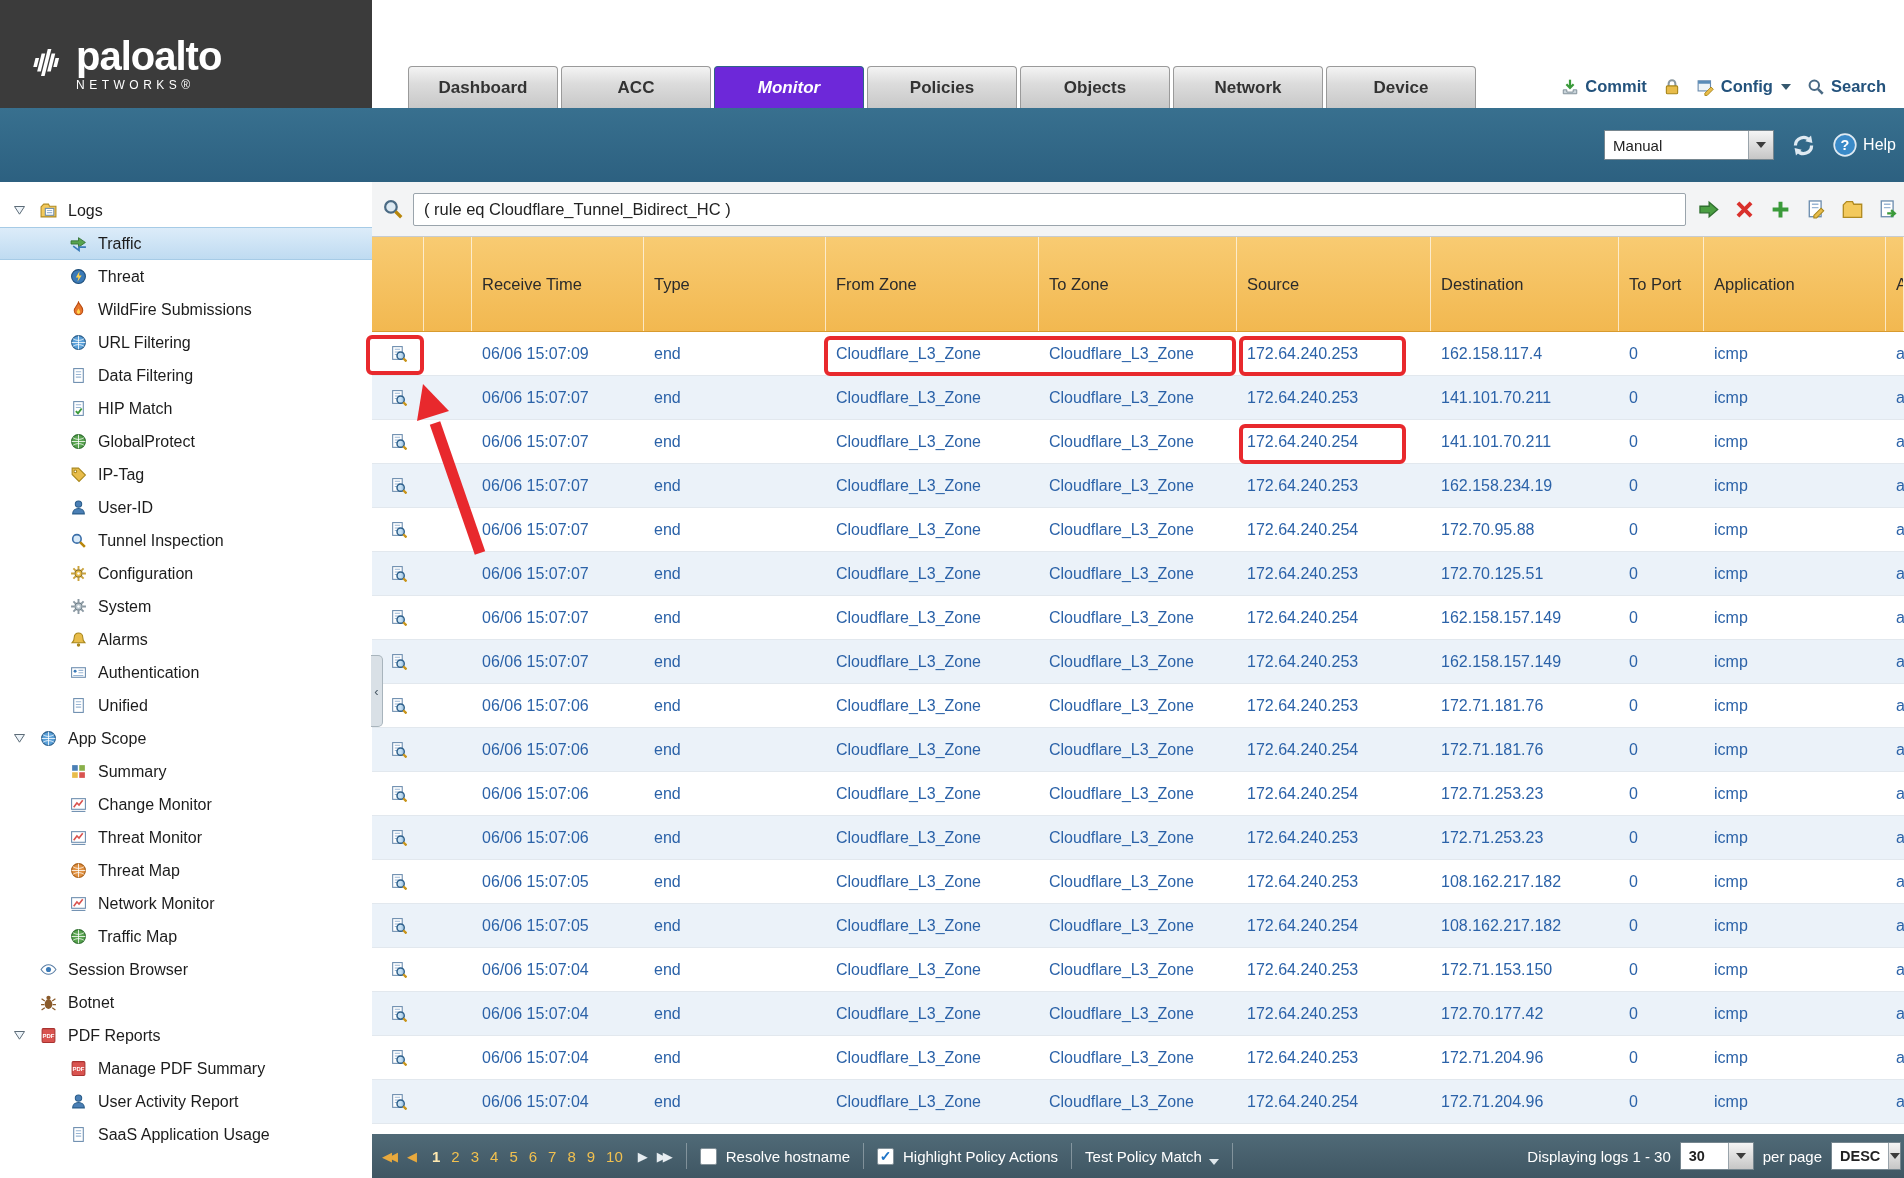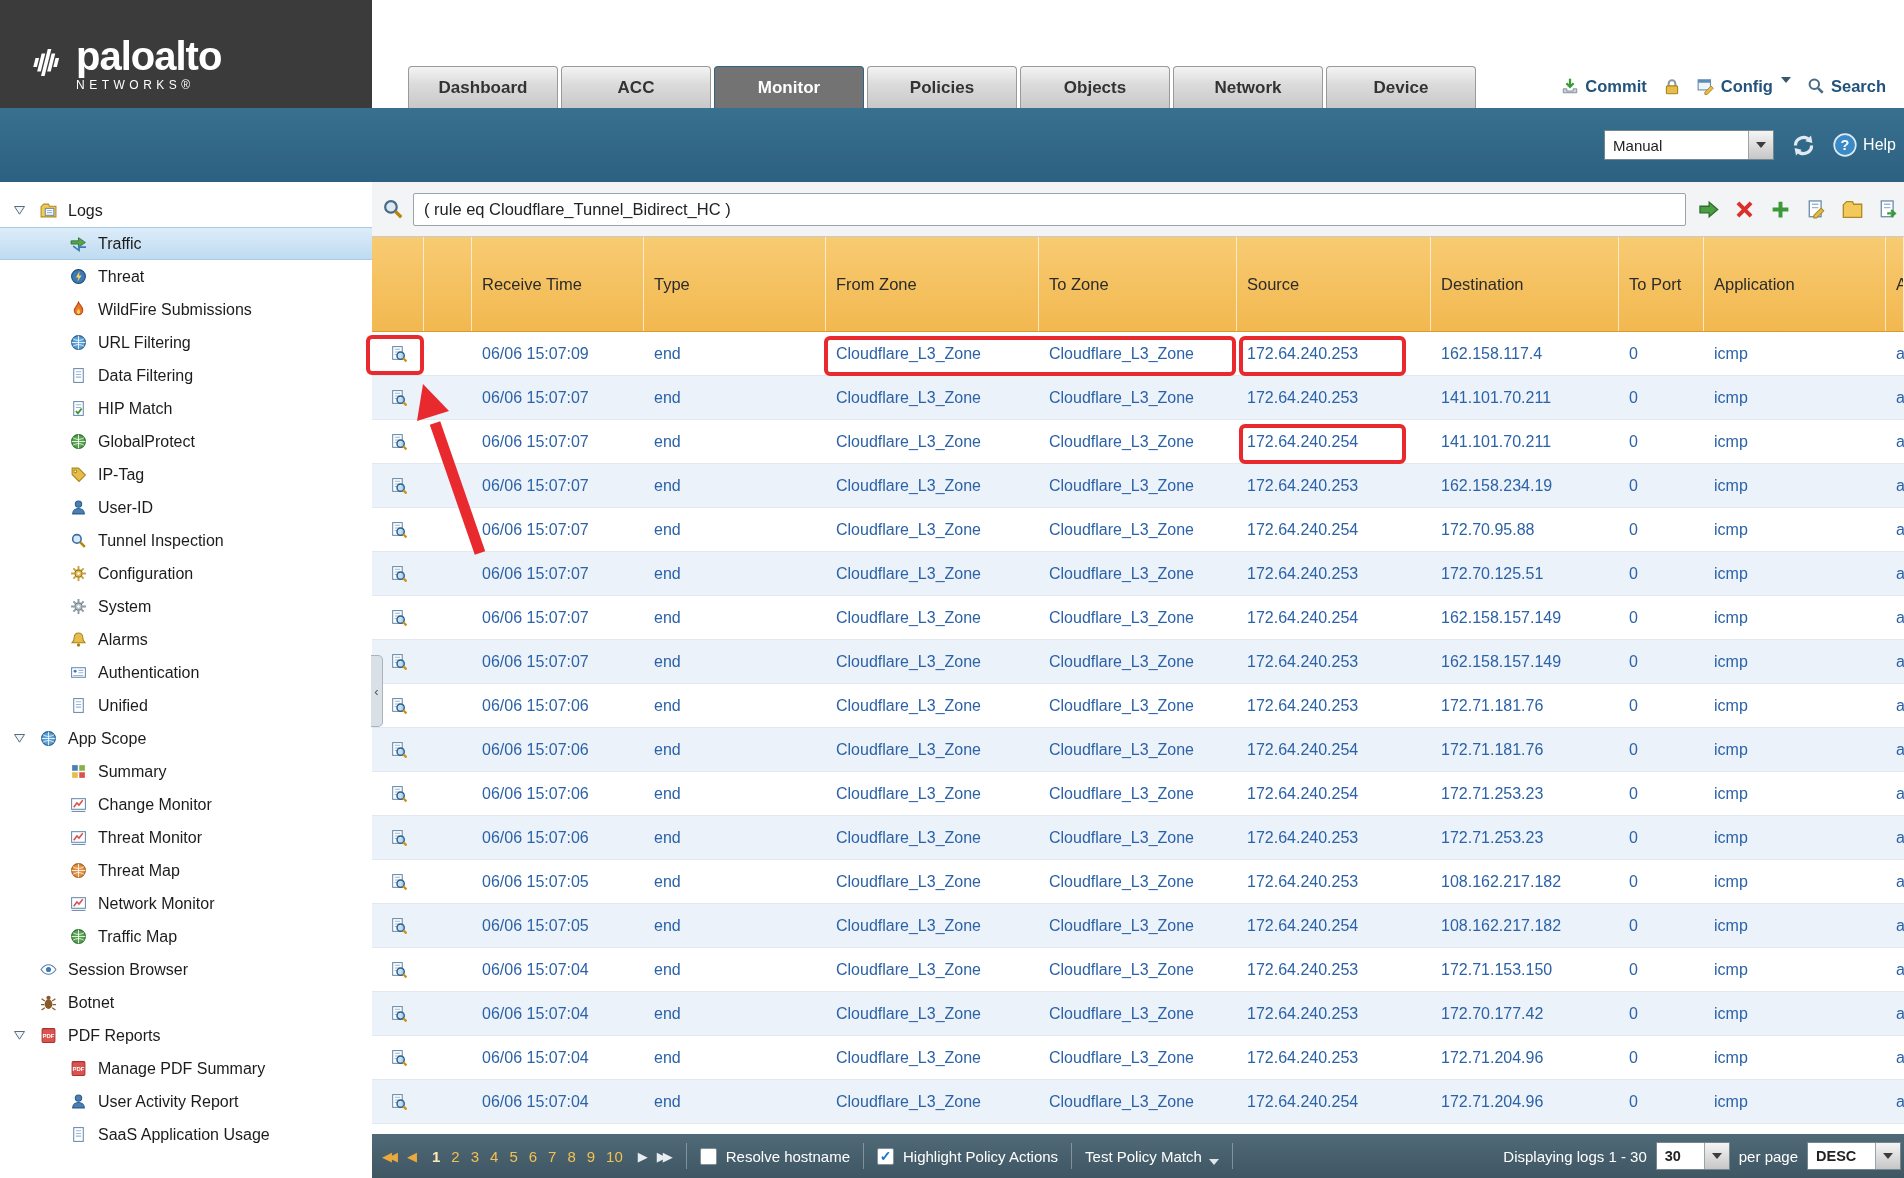--- a/index.html
+++ b/index.html
@@ -10,24 +10,24 @@
   
   #topbar { position: absolute; left: 0; top: 0; right: 0; height: 108px; background: #fff; }
   #logo { position: absolute; left: 0; top: 0; width: 372px; height: 128px; background: #3b3b3b;
           display: flex; align-items: center; padding-left: 24px; gap: 6px; }
   .logo-name { color: #fff; font-size: 40px; font-weight: bold; letter-spacing: -1px; line-height: 40px; }
   .logo-sub { color: #fff; font-size: 12px; letter-spacing: 4.5px; margin-top: 2px; }
   #tabs { position: absolute; left: 408px; bottom: 0; display: flex; gap: 3px; }
   .tab { width: 150px; height: 42px; line-height: 42px; text-align: center; font-size: 17px; font-weight: bold;
          color: #333; background: linear-gradient(#f4f4f4, #dcdcdc 40%, #c8c8c8); border: 1px solid #9a9a9a;
          border-bottom: none; border-radius: 4px 4px 0 0; cursor: default; }
-  .tab.selected { background: #737373; color: #fff; border-color: #2f6486; }
+  .tab.selected { background: #6d28d9; color: #fff; border-color: #2f6486; font-style: italic; }
   #top-actions { position: absolute; right: 18px; bottom: 12px; display: flex; align-items: center; gap: 16px;
                  font-size: 16.5px; font-weight: bold; color: #23527c; }
-  .action { display: flex; align-items: flex-start; gap: 6px; cursor: pointer; }
+  .action { display: flex; align-items: center; gap: 6px; cursor: pointer; }
   .aicon { display: flex; }
   .caret { width: 0; height: 0; border-left: 5px solid transparent; border-right: 5px solid transparent;
            border-top: 6px solid #35586e; margin-left: 2px; }
 
   
   #tealbar { position: absolute; left: 0; top: 108px; right: 0; height: 90px;
              background: linear-gradient(#38708f, #2a5d7d); }
   #teal-right { position: absolute; right: 8px; top: 22px; display: flex; align-items: center; gap: 16px; height: 30px; }
   .select { display: flex; align-items: stretch; height: 30px; background: #fff; border: 1px solid #76868f; }
   .select-value { padding: 0 8px; font-size: 15px; color: #222; display: flex; align-items: center; flex: 1; white-space: nowrap; }
@@ -957,21 +957,21 @@
       </span>
       <span class="vdiv"></span>
       <span class="bb-label" style="margin-left:auto;">Displaying logs 1 - 30</span>
       <span class="select small" style="width:74px;">
         <span class="select-value">30</span>
         <span class="select-btn">
             <span class="tri"></span>
           </span>
       </span>
       <span class="bb-label">per page</span>
-      <span class="select small" style="width:94px;">
+      <span class="select small" style="width:70px;">
         <span class="select-value">DESC</span>
         <span class="select-btn">
             <span class="tri"></span>
           </span>
       </span>
     </div>
   </main>
 
   <div id="annotations">
     <div class="ann-box" id="ann1"></div>

